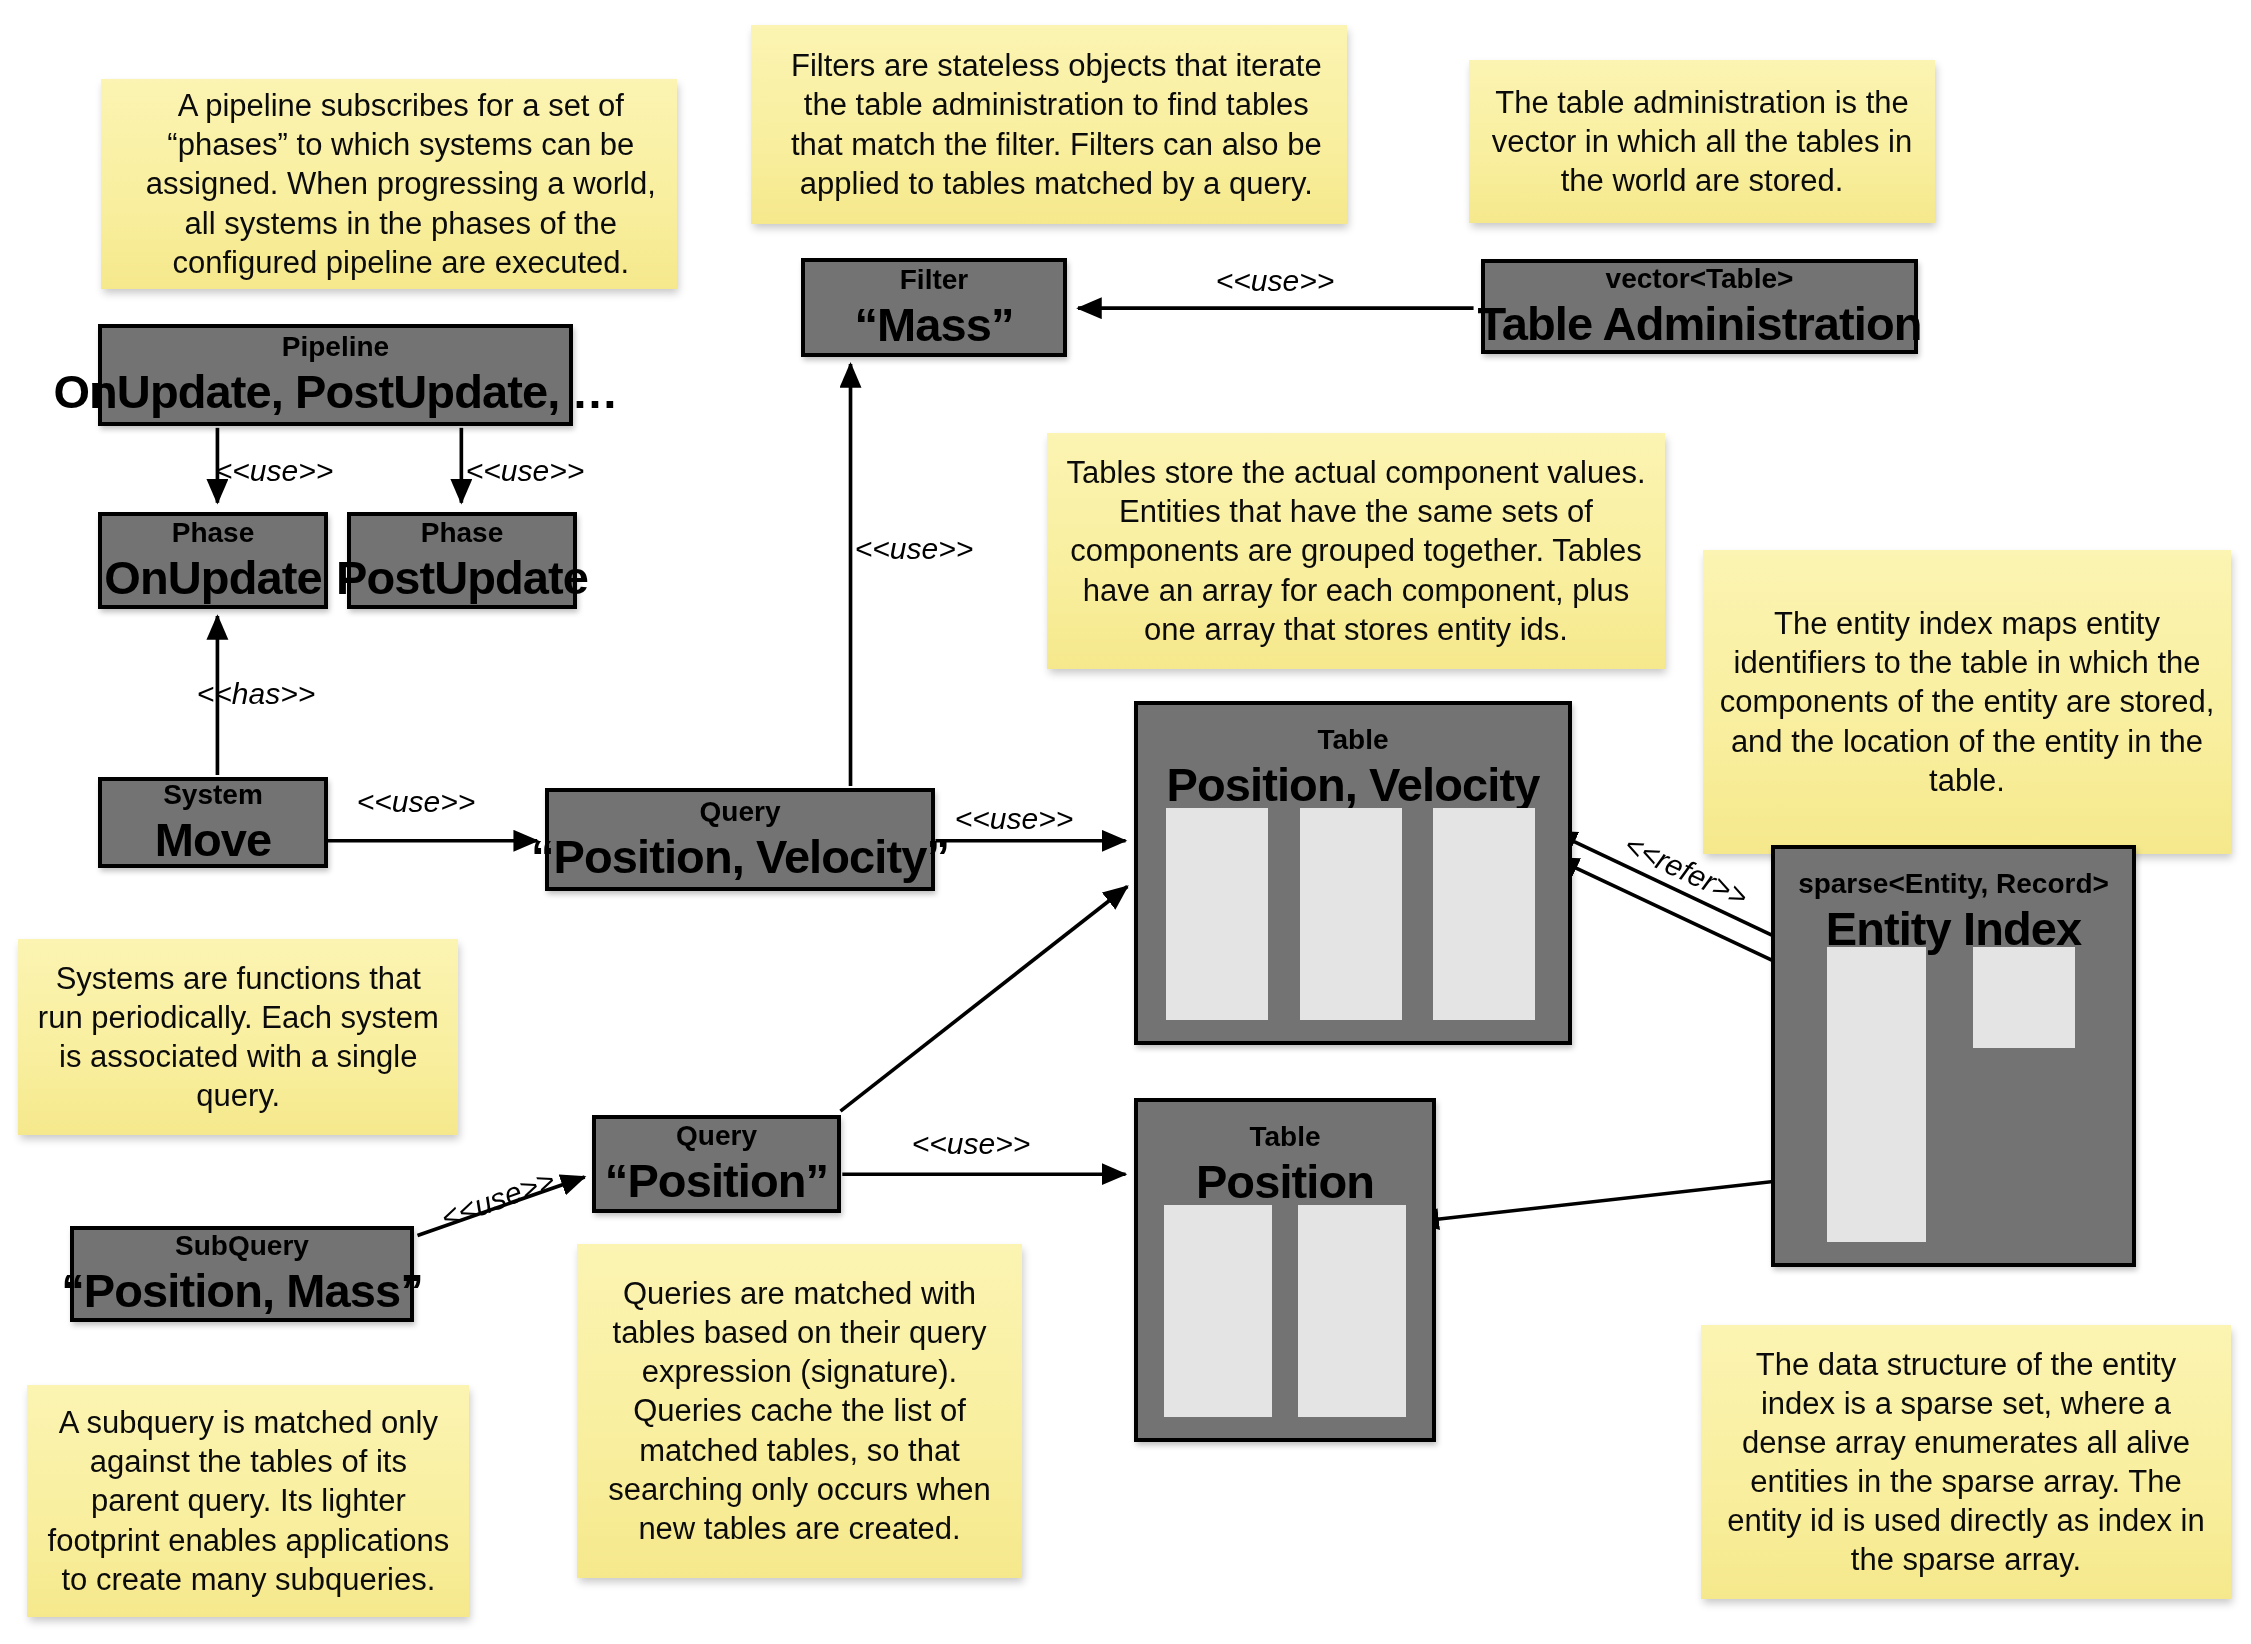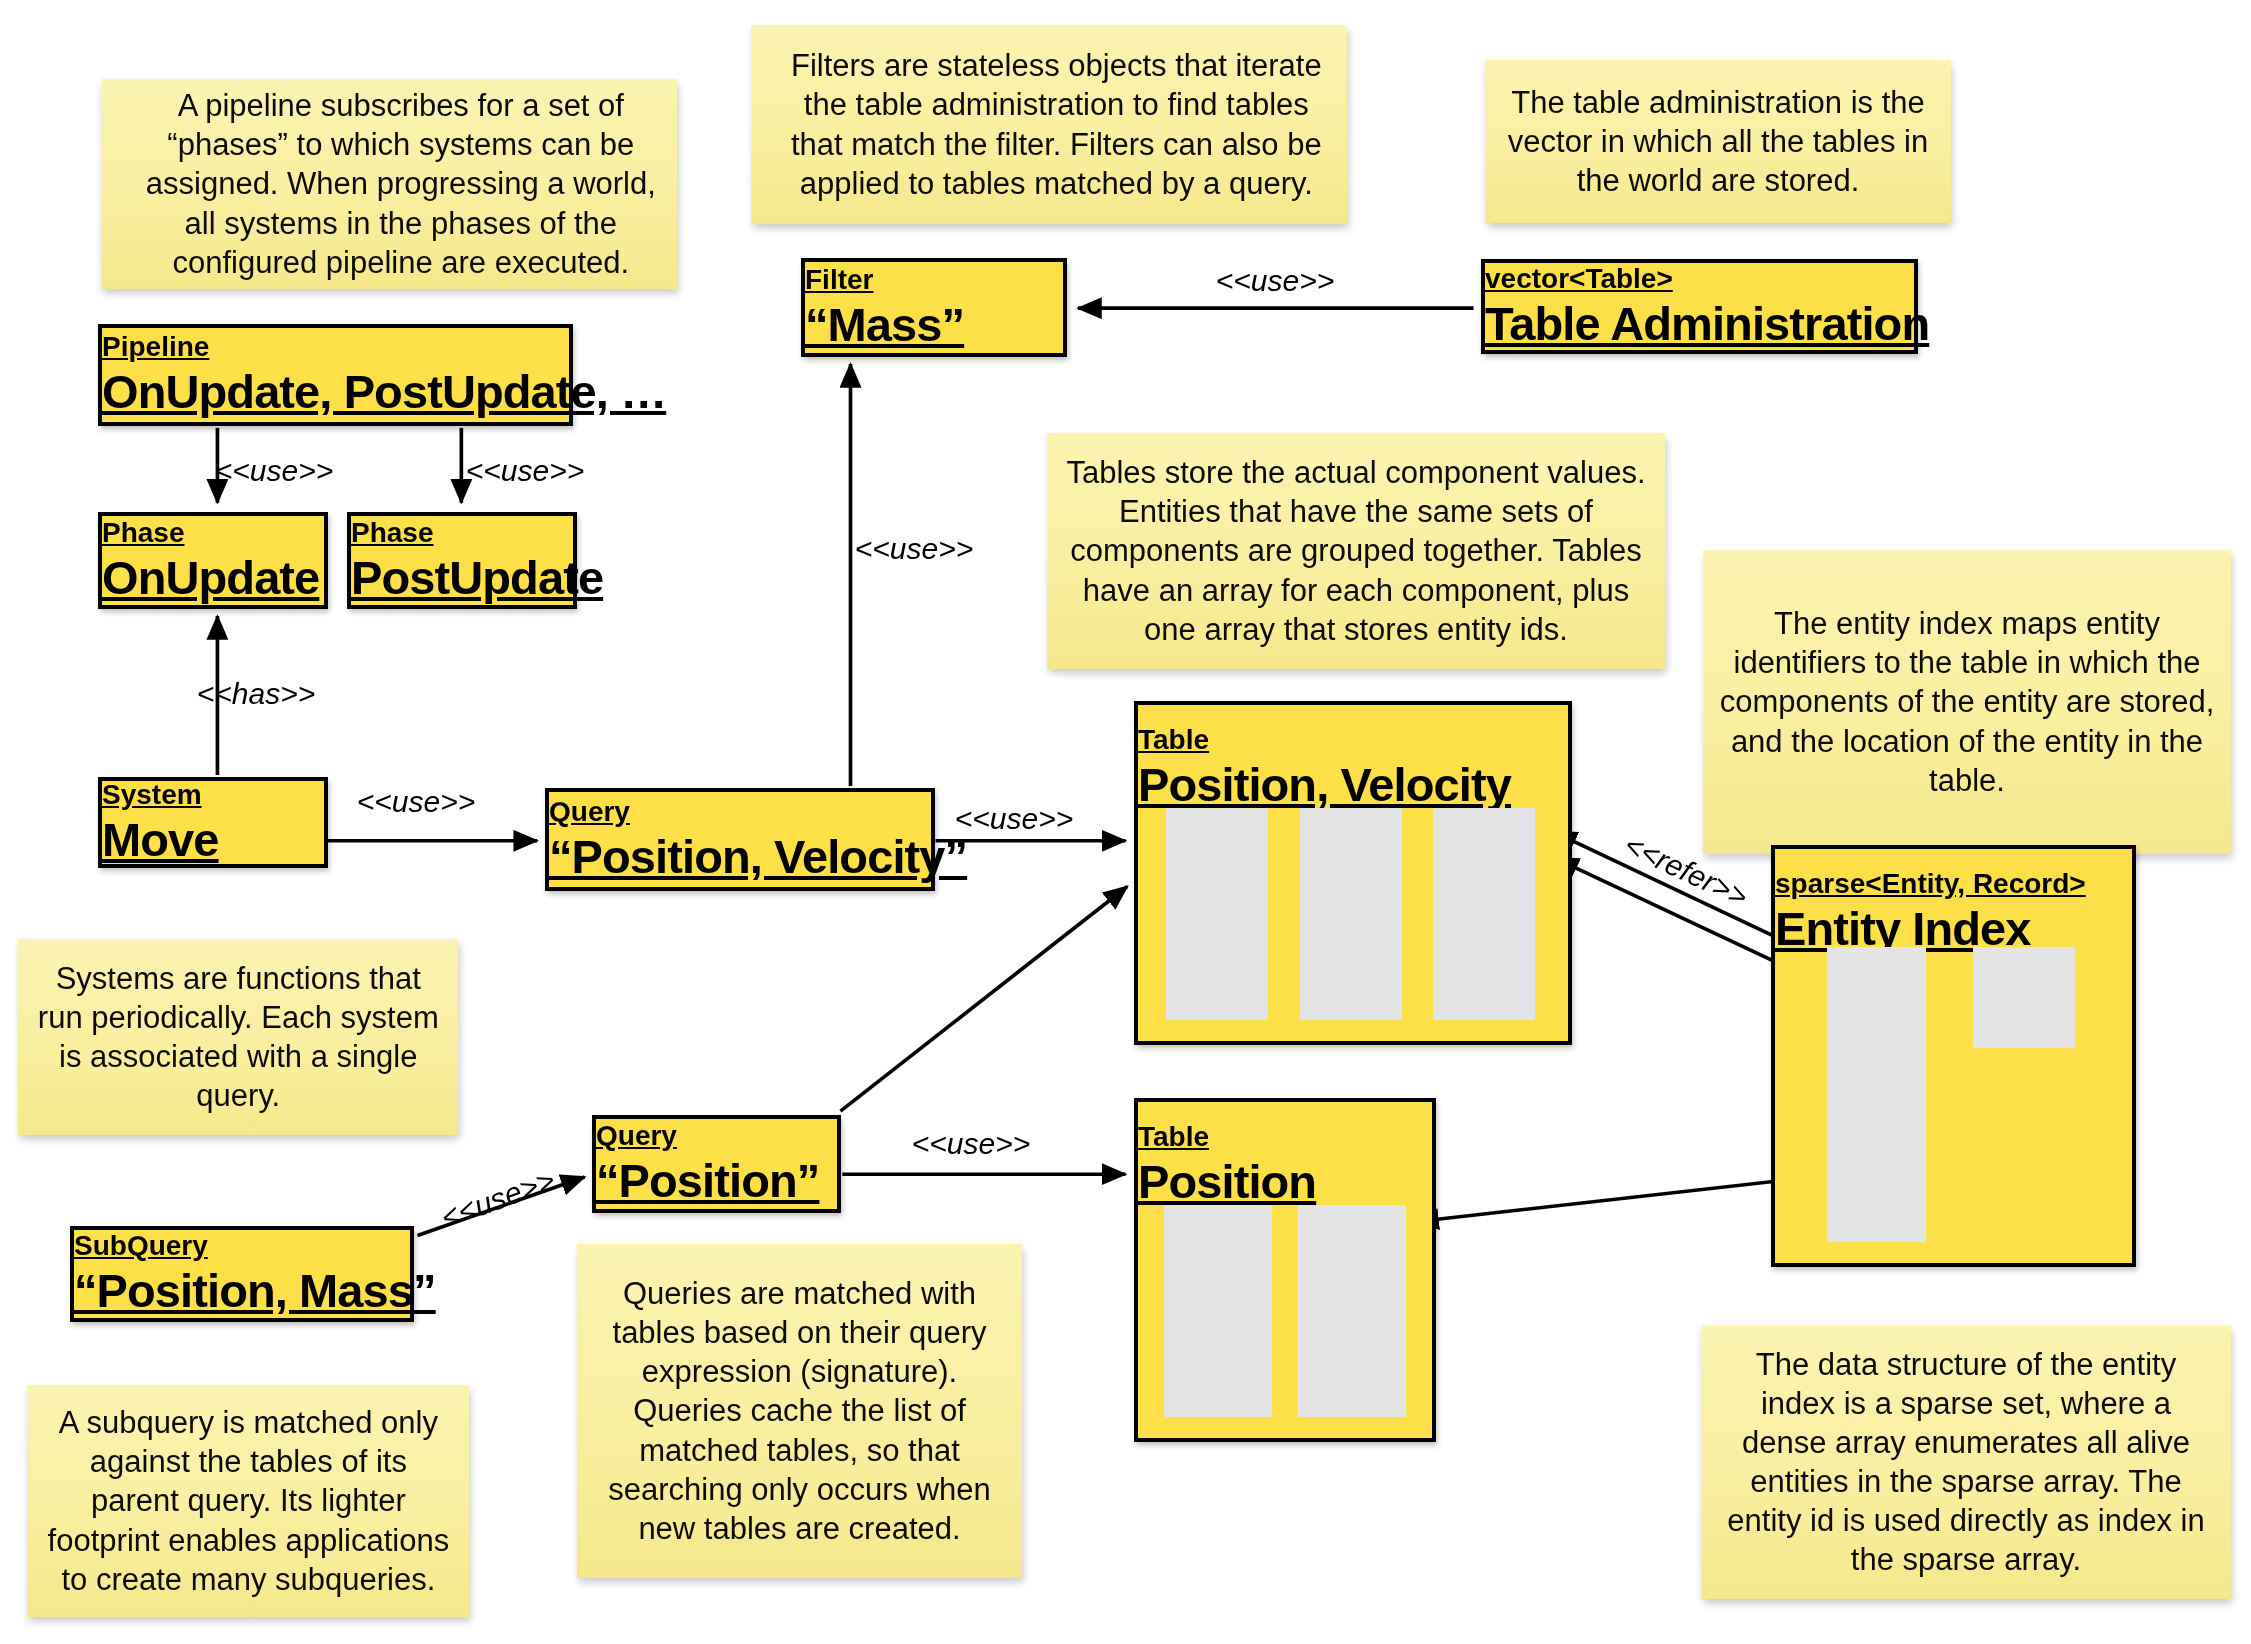--- a/index.html
+++ b/index.html
@@ -25,26 +25,26 @@
     background: linear-gradient(180deg, #FBF4B2 0%, #F9EFA0 55%, #F5E88C 100%);
     box-shadow: 1.8px 4.6px 8.2px rgba(0,0,0,0.22);
     display: flex; align-items: center; justify-content: center;
     text-align: center;
     font-size: 31px; line-height: 1.26; color: #0B0B0B;
     padding: 9.1px 16.4px;
   }
   .ubox {
     position: absolute;
     box-sizing: border-box;
-    background: #fde047;
+    background: #737373;
     border: 4.6px solid #000000;
     box-shadow: 1.8px 3.7px 5.5px rgba(0,0,0,0.25);
     display: flex; flex-direction: column;
-    align-items: flex-start; justify-content: center;
-    text-align: center; color: #000000; text-decoration: underline;
+    align-items: center; justify-content: center;
+    text-align: center; color: #000000;
   }
   .ubox.tbox { justify-content: flex-start; padding-top: 17px; }
   .ubox-title { font-size: 28px; font-weight: 700; line-height: 1.25; }
   .ubox-value { font-size: 47px; font-weight: 700; line-height: 1.2; letter-spacing: -0.9px; white-space: nowrap; }
   .garray {
     position: absolute;
     background: #E4E4E4;
   }
   .alabel {
     position: absolute;
@@ -83,21 +83,21 @@
       <line x1="2160" y1="1110" x2="2112" y2="1252" marker-end="url(#ah)"></line>
     </g>
   </svg>
 
   <div class="note" style="left:101px; top:79px; width:576px; height:210px;padding-left:40px;">
     <span>A pipeline subscribes for a set of “phases” to which systems can be assigned. When progressing a world, all systems in the phases of the configured pipeline are executed.</span>
   </div>
   <div class="note" style="left:751px; top:25px; width:596px; height:199px;padding-left:31px;">
     <span>Filters are stateless objects that iterate the table administration to find tables that match the filter. Filters can also be applied to tables matched by a query.</span>
   </div>
-  <div class="note" style="left:1469px; top:60px; width:466px; height:163px;margin-left:16px;">
+  <div class="note" style="left:1469px; top:60px; width:466px; height:163px;">
     <span>The table administration is the vector in which all the tables in the world are stored.</span>
   </div>
   <div class="note" style="left:1047px; top:433px; width:618px; height:236px;">
     <span>Tables store the actual component values. Entities that have the same sets of components are grouped together. Tables have an array for each component, plus one array that stores entity ids.</span>
   </div>
   <div class="note" style="left:1703px; top:550px; width:528px; height:304px;">
     <span>The entity index maps entity identifiers to the table in which the components of the entity are stored, and the location of the entity in the table.</span>
   </div>
   <div class="note" style="left:18.3px; top:939px; width:440px; height:196px;">
     <span>Systems are functions that run periodically. Each system is associated with a single query.</span>

